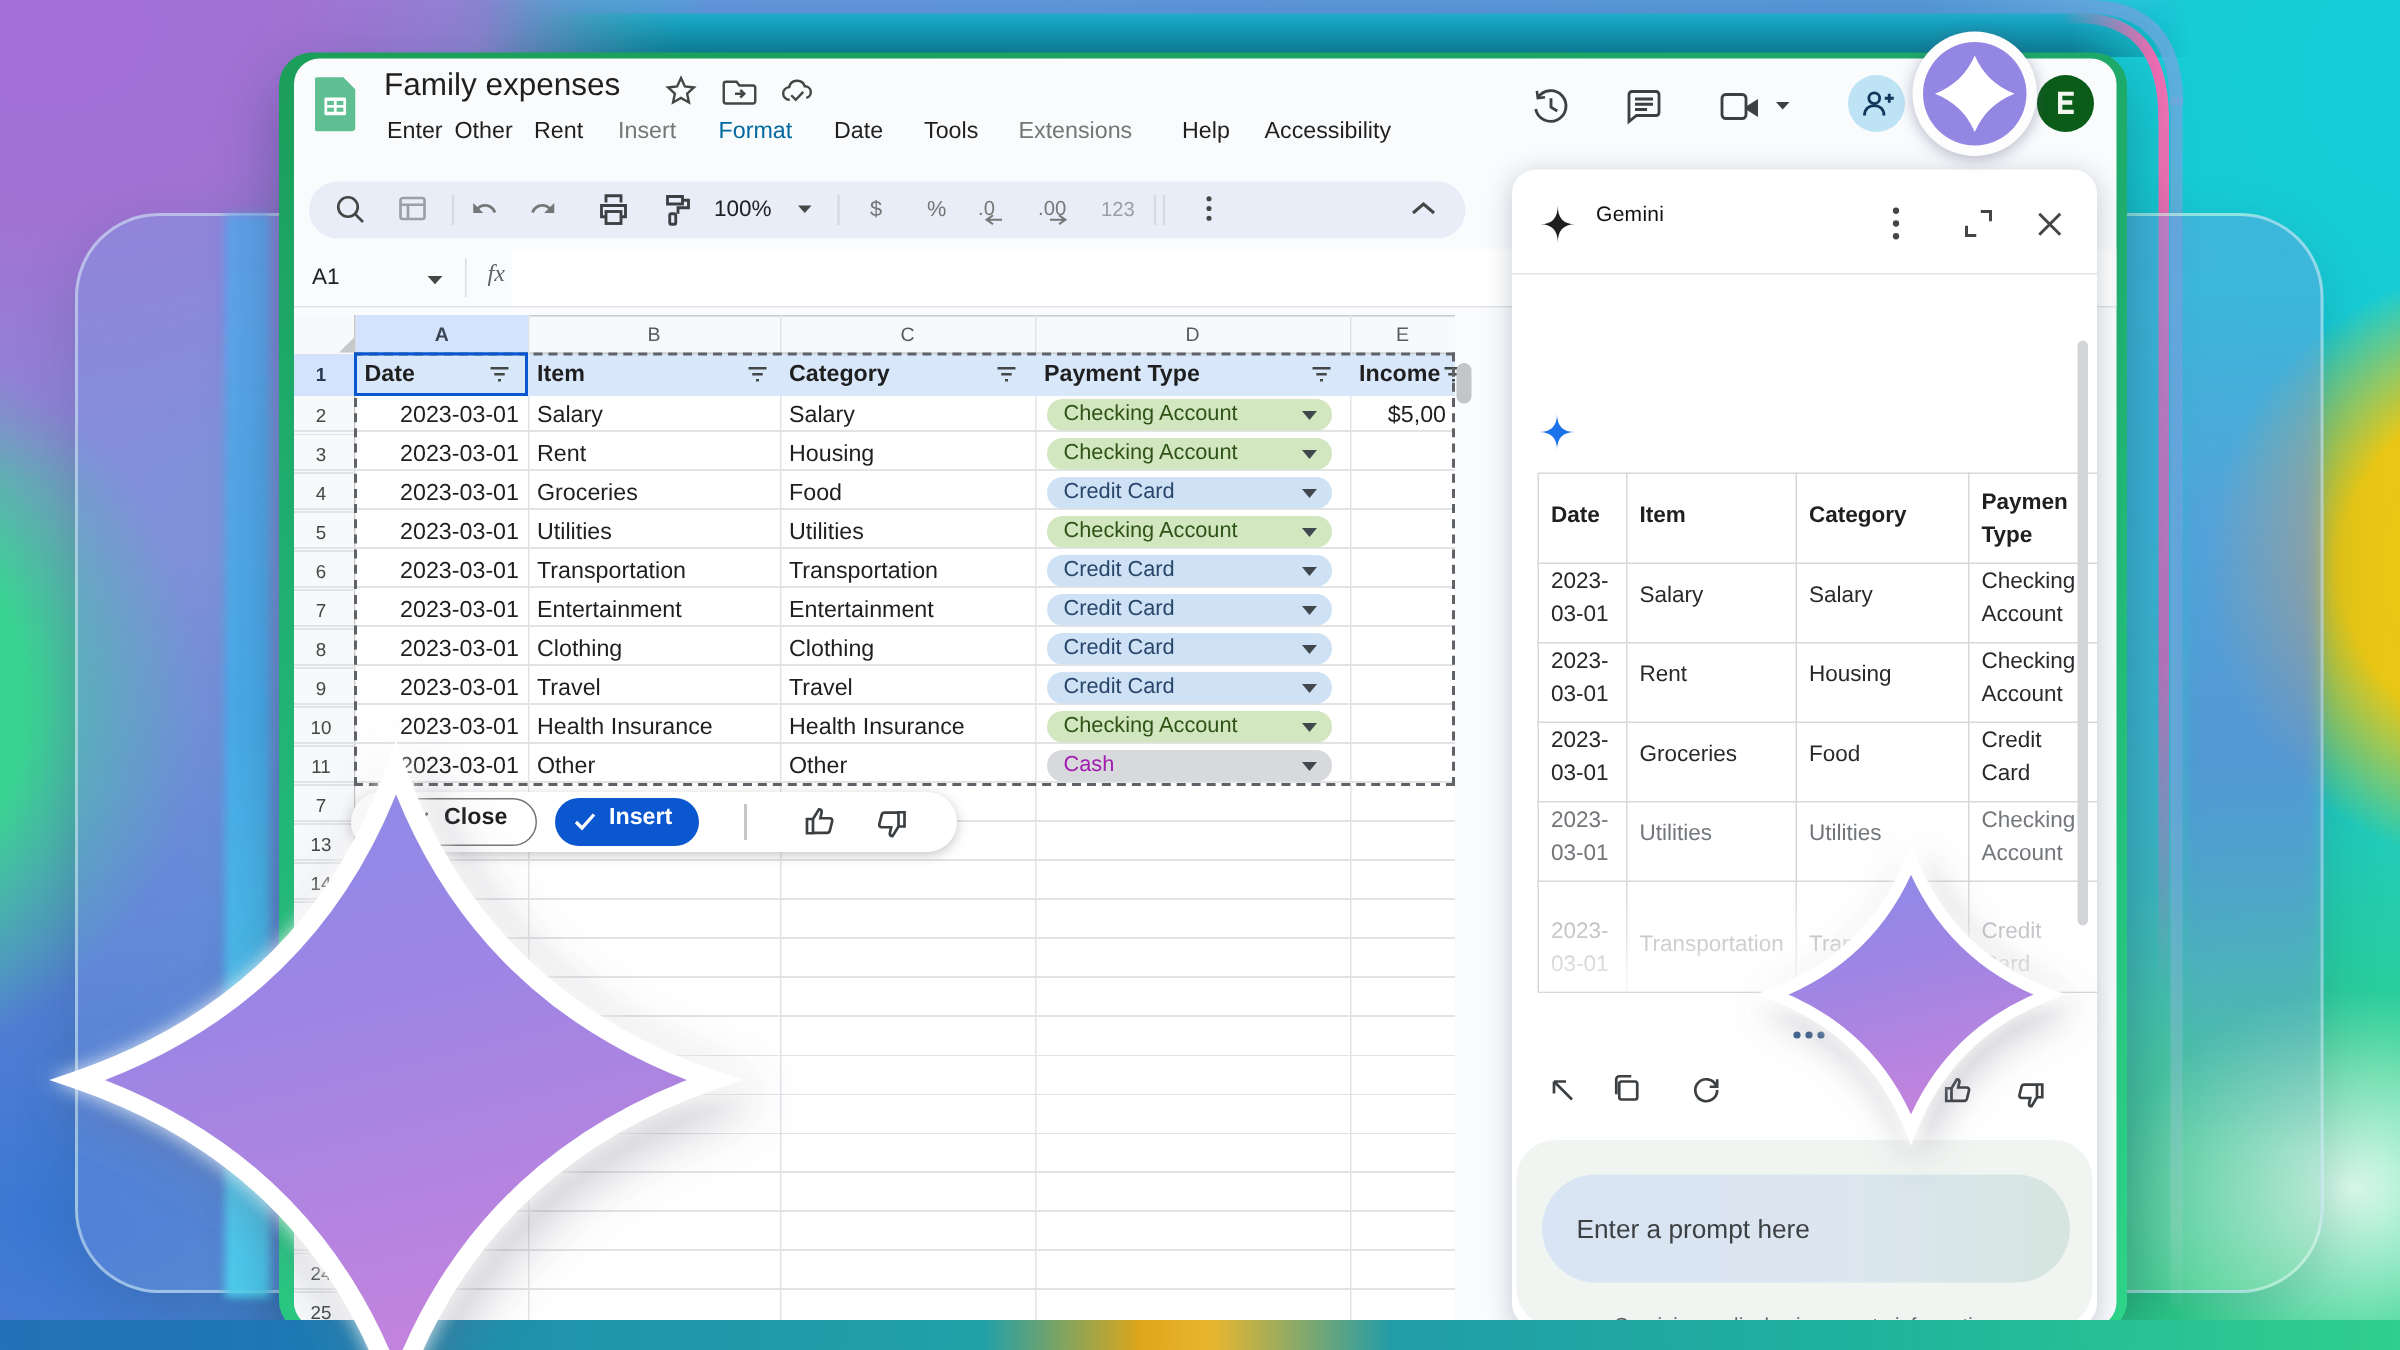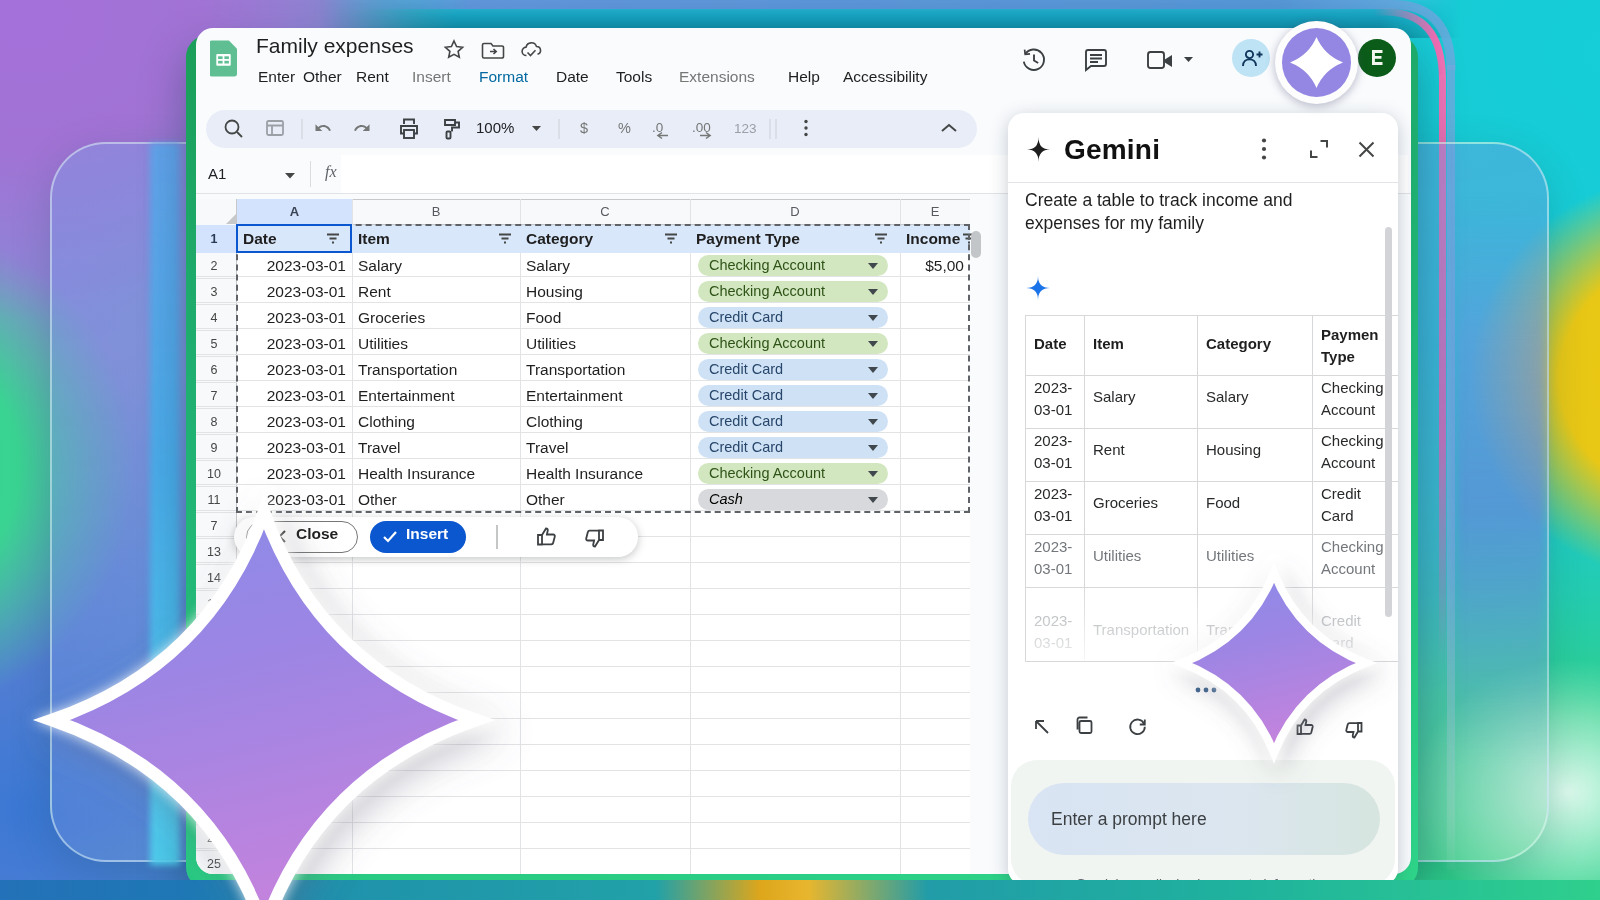--- a/index.html
+++ b/index.html
@@ -20,21 +20,21 @@
   .colhead { top:0; height:26px; line-height:26px; text-align:center; font-size:13px; color:#575b5f; }
   .rownum { left:0; width:36px; text-align:center; font-size:12.5px; color:#444746; height:26px; line-height:26px; }
   .hcell { top:26px; height:28px; line-height:28px; font-size:15.5px; font-weight:bold; color:#1f1f1f; }
   .vline { top:0; width:1px; height:676px; background:#e2e3e5; }
   .filt { top:33px; width:14px; height:13px; fill:none; }
   .cell { height:26px; line-height:26px; font-size:15.5px; color:#1f1f1f; white-space:nowrap; }
   .chip { height:21px; line-height:21px; border-radius:11px; font-size:14.5px; padding-left:11px; position:absolute; left:502px; width:190px; }
   .chip:after { content:""; position:absolute; right:10px; top:8px; border-left:5px solid transparent; border-right:5px solid transparent; border-top:6px solid #40484e; }
   .cg { background:#d2e7c0; color:#2f5317; }
   .cb { background:#cfe2f5; color:#28466b; }
-  .cx { background:#d7d9dc; color:#000000;font-style:italic; }
+  .cx { background:#d7d9dc; color:#a21caf; }
   .dt { left:41px; width:109px; text-align:right; }
   .it { left:162px; }
   .ct { left:330px; }
   .thumb { width:22px; height:21px; fill:none; stroke:#3c4043; stroke-width:1.8; }
   .pvl { top:0; width:1px; height:347px; background:#d7d8da; }
   .phl { left:0; width:378px; height:1px; background:#d7d8da; }
   .pc { font-size:15px; color:#27292b; white-space:nowrap; }
   .pb { font-weight:bold; color:#1f1f1f; }
   .pf { color:#73777b; }
   .pg { color:#a6aaae; }
@@ -47,21 +47,21 @@
     background:linear-gradient(170deg, rgba(125,155,228,0.42) 0%, rgba(115,150,225,0.38) 45%, rgba(118,148,222,0.33) 70%, rgba(138,185,200,0.30) 86%, rgba(150,215,170,0.30) 100%);
     border:2px solid rgba(228,250,248,0.5);
     box-shadow:0 12px 40px rgba(20,60,80,0.18); }
   #glassstrip { left:150px; top:143px; width:30px; height:722px;
     background:linear-gradient(180deg, rgba(95,165,235,0.95), rgba(70,175,235,0.9) 45%, rgba(80,210,240,0.95));
     filter:blur(3px); }
   
   #frame { left:186px; top:35px; width:1232px; height:854px; border-radius:22px;
     background:linear-gradient(170deg,#1b9e59 0%, #1fae70 30%, #25c37e 70%, #2fd58a 100%);
     box-shadow:0 18px 45px rgba(10,40,70,0.35); }
-  #win { left:196px; top:28px; width:1215px; height:846px; border-radius:17px;
+  #win { left:196px; top:39px; width:1215px; height:846px; border-radius:17px;
     background:#f9fbfd; overflow:hidden; }
 </style>
 </head>
 <body>
   <div class="abs" id="bottomstrip"></div>
   <svg class="abs" width="1600" height="900" style="left:0;top:0">
     <defs>
       <linearGradient id="tealv" x1="0" y1="0" x2="0" y2="1">
         <stop offset="0" stop-color="#38bbdb"></stop>
         <stop offset="0.4" stop-color="#17a3c1"></stop>
@@ -357,34 +357,33 @@
     </svg>
     <svg class="abs thumb" style="left:387px;top:500px;transform:rotate(180deg)">
       <path d="M6 9 L10 2.5 a1.8 1.8 0 0 1 1.8 1.8 l-.9 4.2 h6.3 a1.6 1.6 0 0 1 1.6 2 l-1.6 6.3 a2 2 0 0 1 -2 1.5 H6 M6 9 H2 v9.5 h4 z"></path>
     </svg>
   </div>
 
   <div class="abs" id="panel" style="left:1008px;top:113px;width:390px;height:772px;border-radius:16px;background:#fff;box-shadow:0 4px 18px rgba(40,50,70,.25);overflow:hidden">
     <svg class="abs" style="left:19px;top:24px" width="23" height="25" viewBox="0 0 23 25">
       <path d="M11.5 0 Q11.5 12.5 23 12.5 Q11.5 12.5 11.5 25 Q11.5 12.5 0 12.5 Q11.5 12.5 11.5 0 Z" fill="#1f1f1f"></path>
     </svg>
-    <div class="abs" style="left:56px;top:21px;font-size:28px;font-weight:700;color:#111;letter-spacing:0.2px">Gemini</div>
+    <div class="abs" style="left:56px;top:21px;font-size:14px;font-weight:400;color:#111;letter-spacing:0.2px">Gemini</div>
     <svg class="abs" style="left:252px;top:24px" width="8" height="24" viewBox="0 0 8 24" fill="#444746">
       <circle cx="4" cy="3.5" r="2.1"></circle>
       <circle cx="4" cy="12" r="2.1"></circle>
       <circle cx="4" cy="20.5" r="2.1"></circle>
     </svg>
     <svg class="abs" style="left:301px;top:26px" width="20" height="20" viewBox="0 0 20 20" fill="none" stroke="#444746" stroke-width="2">
       <path d="M2 11.5 V18 H8.5 M11.5 2 H18 V8.5"></path>
     </svg>
     <svg class="abs" style="left:350px;top:28px" width="17" height="17" viewBox="0 0 17 17" stroke="#444746" stroke-width="2">
       <path d="M1.5 1.5 l14 14 M15.5 1.5 l-14 14"></path>
     </svg>
     <div class="abs" style="left:0;top:69px;width:390px;height:1px;background:#e1e3e6"></div>
-    <div class="abs" style="left:17px;top:76px;width:330px;font-size:17.5px;line-height:23px;color:#1f1f1f">Create a table to track income and expenses for my family</div>
     <svg class="abs" style="left:18px;top:163px" width="24" height="24" viewBox="0 0 25 25">
       <path d="M12.5 0 Q12.5 12.5 25 12.5 Q12.5 12.5 12.5 25 Q12.5 12.5 0 12.5 Q12.5 12.5 12.5 0 Z" fill="#1a73e8"></path>
     </svg>
 
     <div class="abs" id="ptable" style="left:17px;top:202px;width:378px;height:347px">
       <div class="abs" style="left:0;top:0;width:378px;height:347px;border:1px solid #d7d8da"></div>
       <div class="abs pvl" style="left:59px"></div>
       <div class="abs pvl" style="left:172px"></div>
       <div class="abs pvl" style="left:287px"></div>
       <div class="abs phl" style="top:60px"></div>

